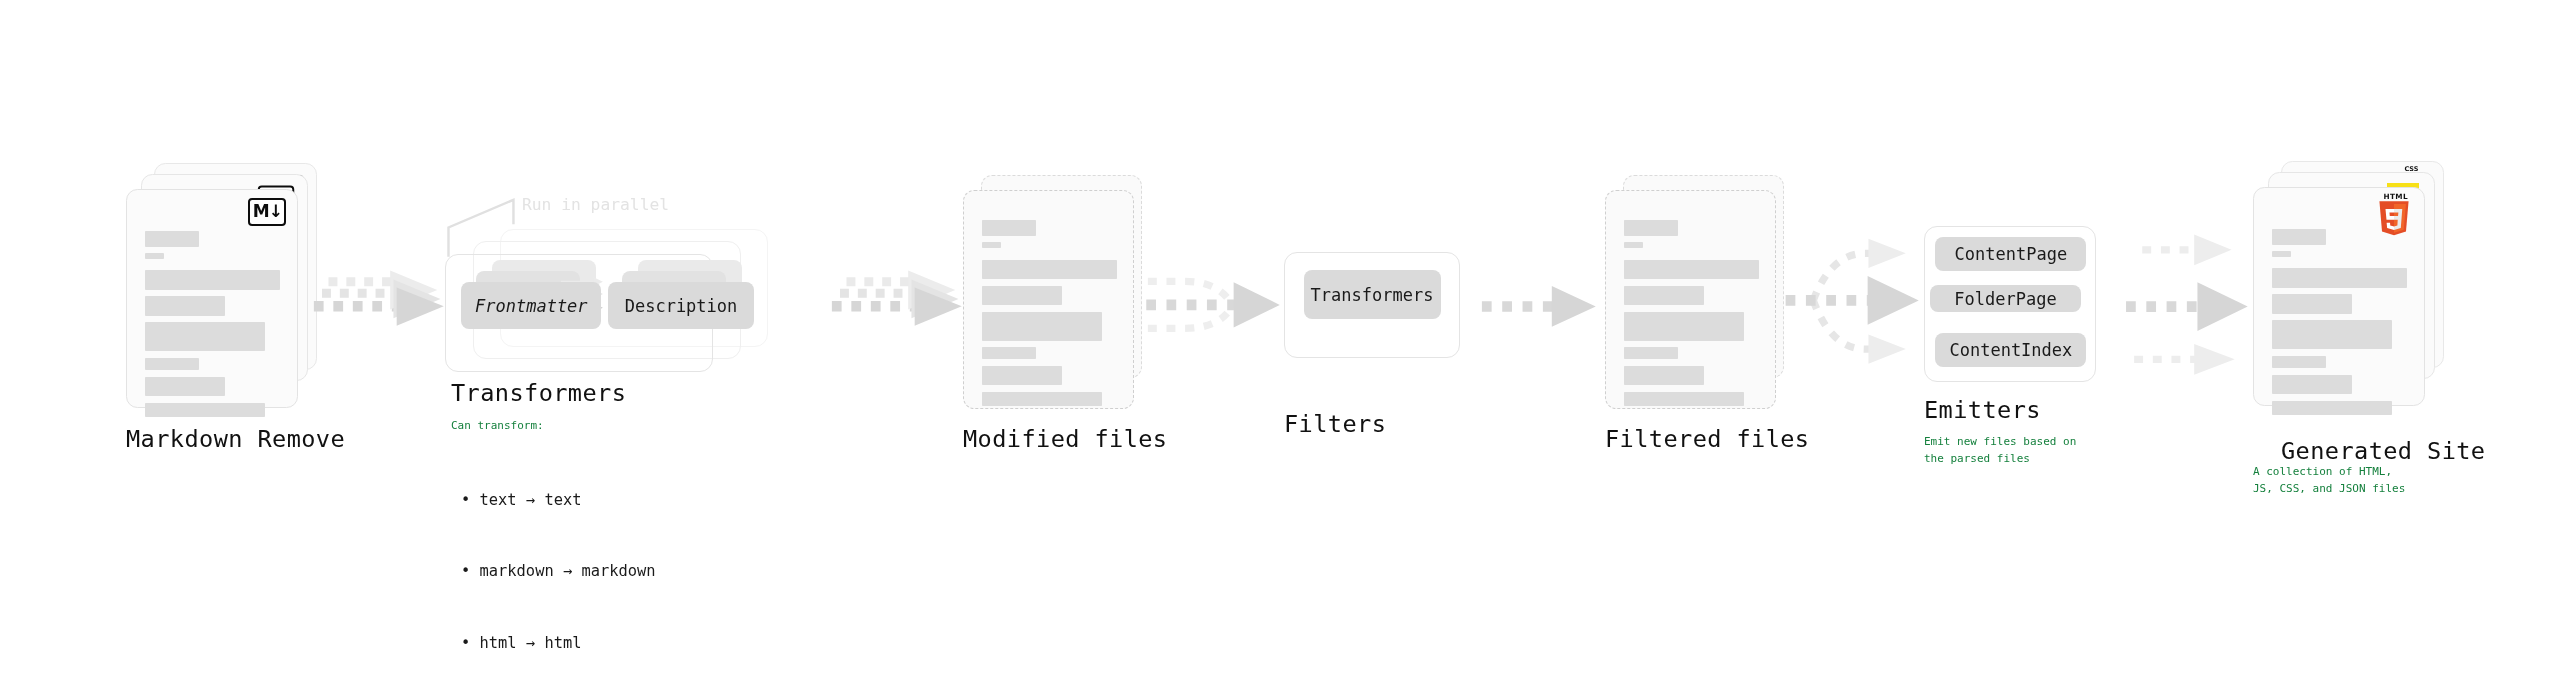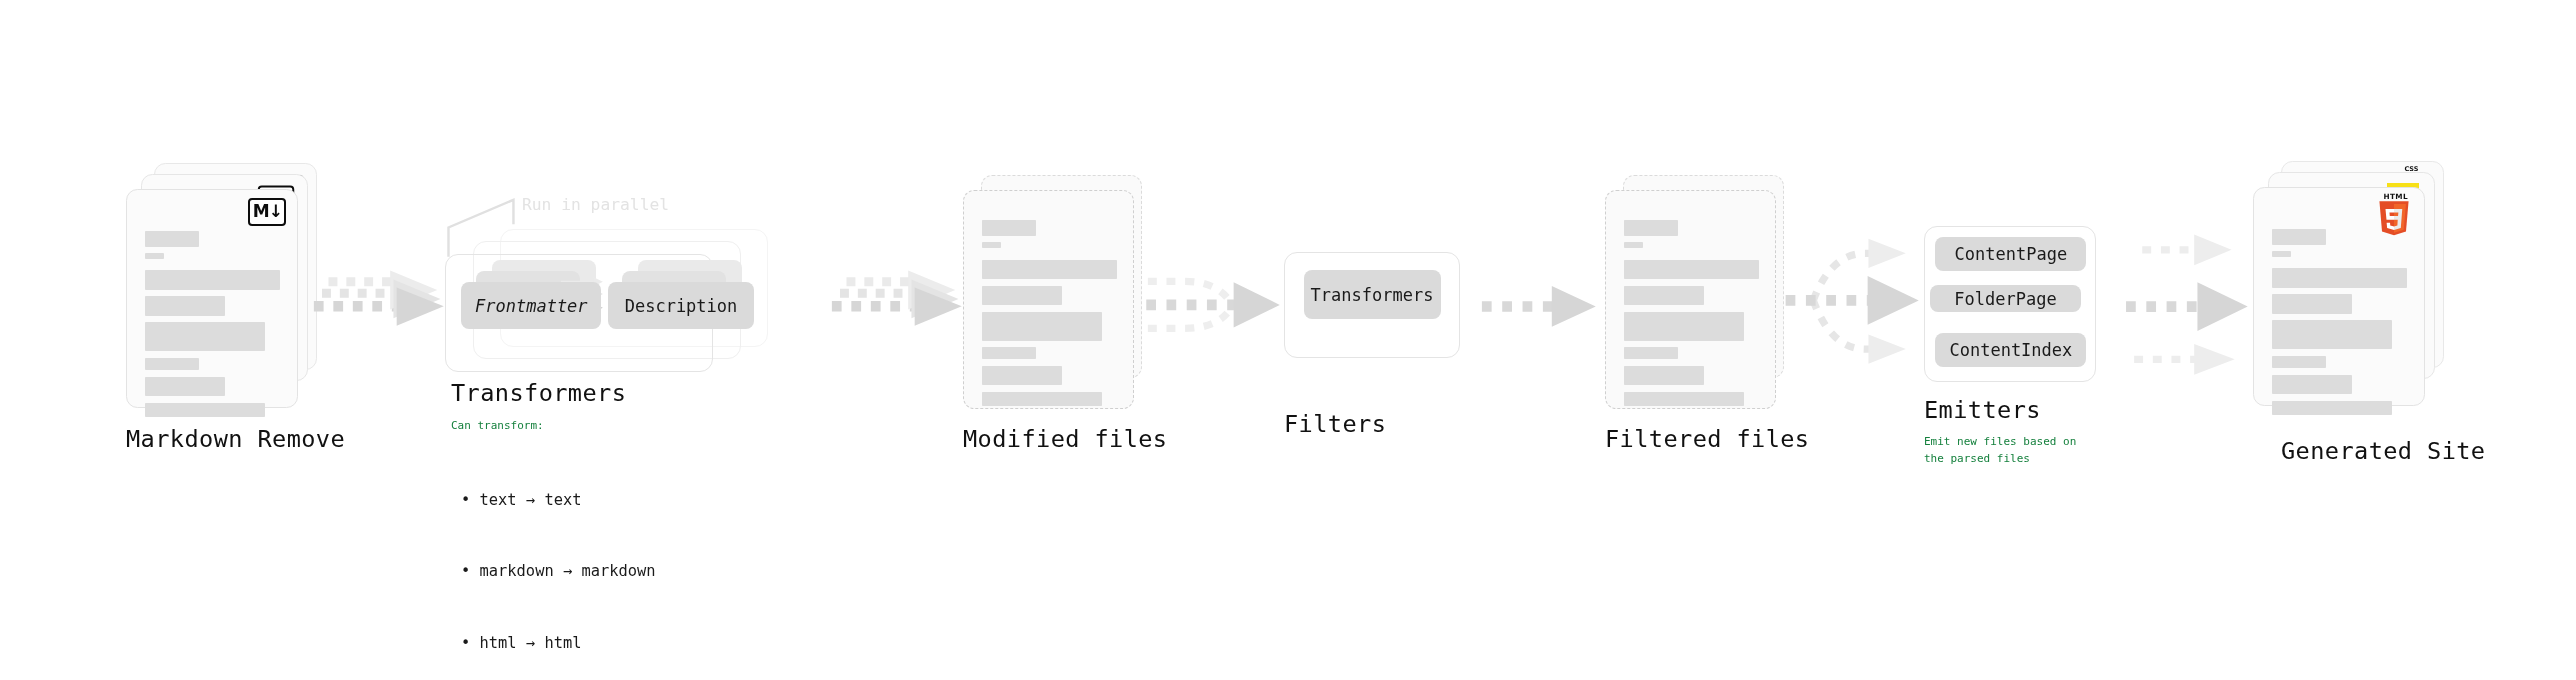--- a/index.html
+++ b/index.html
@@ -346,15 +346,17 @@
       <div class="bar" style="width:135px;height:19.5px;margin-top:11.4px;"></div>
       <div class="bar" style="width:80px;height:19.5px;margin-top:6.5px;"></div>
       <div class="bar" style="width:120px;height:29px;margin-top:6.5px;"></div>
       <div class="bar" style="width:54px;height:12.2px;margin-top:6.5px;"></div>
       <div class="bar" style="width:80px;height:19.5px;margin-top:6.5px;"></div>
       <div class="bar" style="width:120px;height:14px;margin-top:6.5px;"></div>
     </div>
   </div>
 
   <div class="title" style="position:absolute;left:2253px;top:437px;margin-left:28px;">Generated Site</div>
+  <div class="subtitle" style="position:absolute;left:2253px;top:463px;">A collection of HTML,
+JS, CSS, and JSON files</div>
 
 </div>
 
 
 </body></html>

